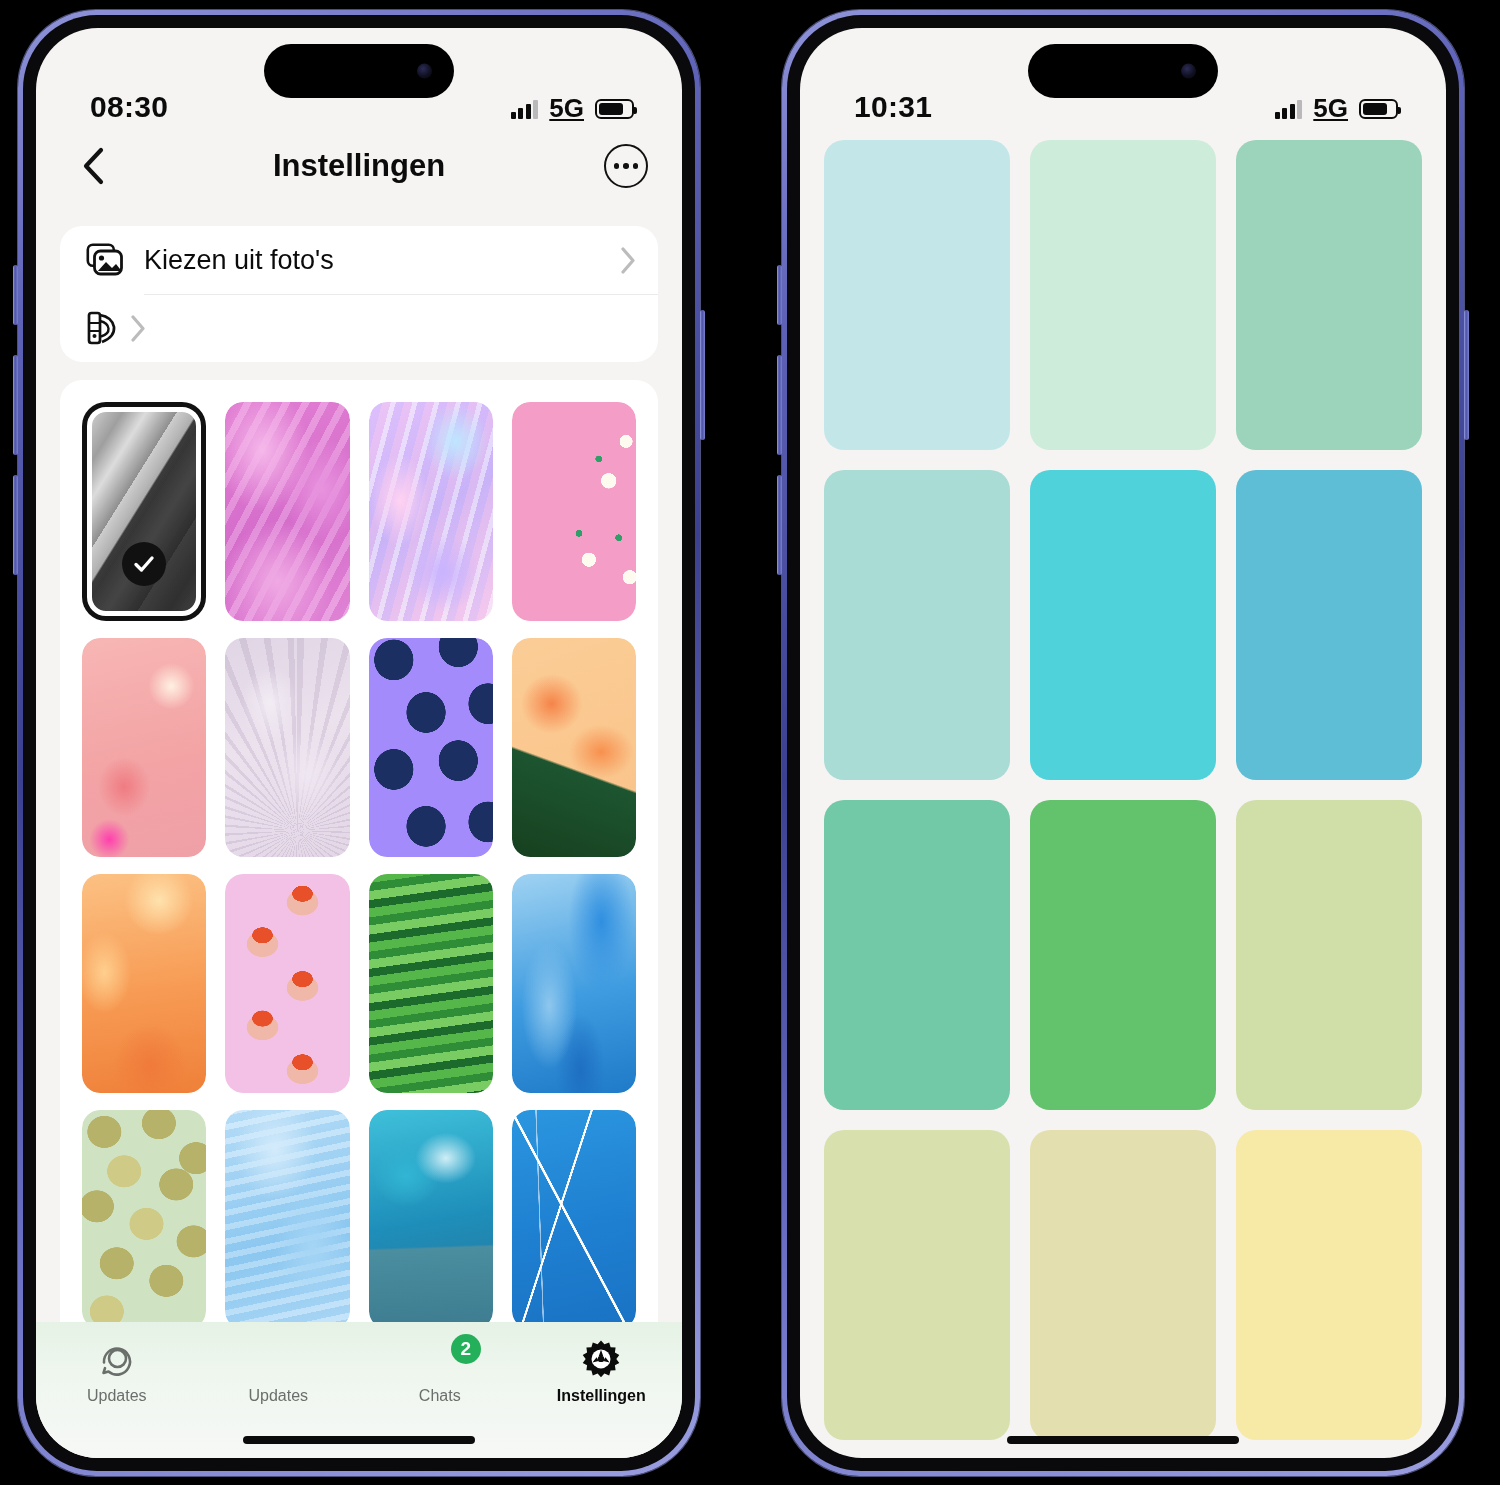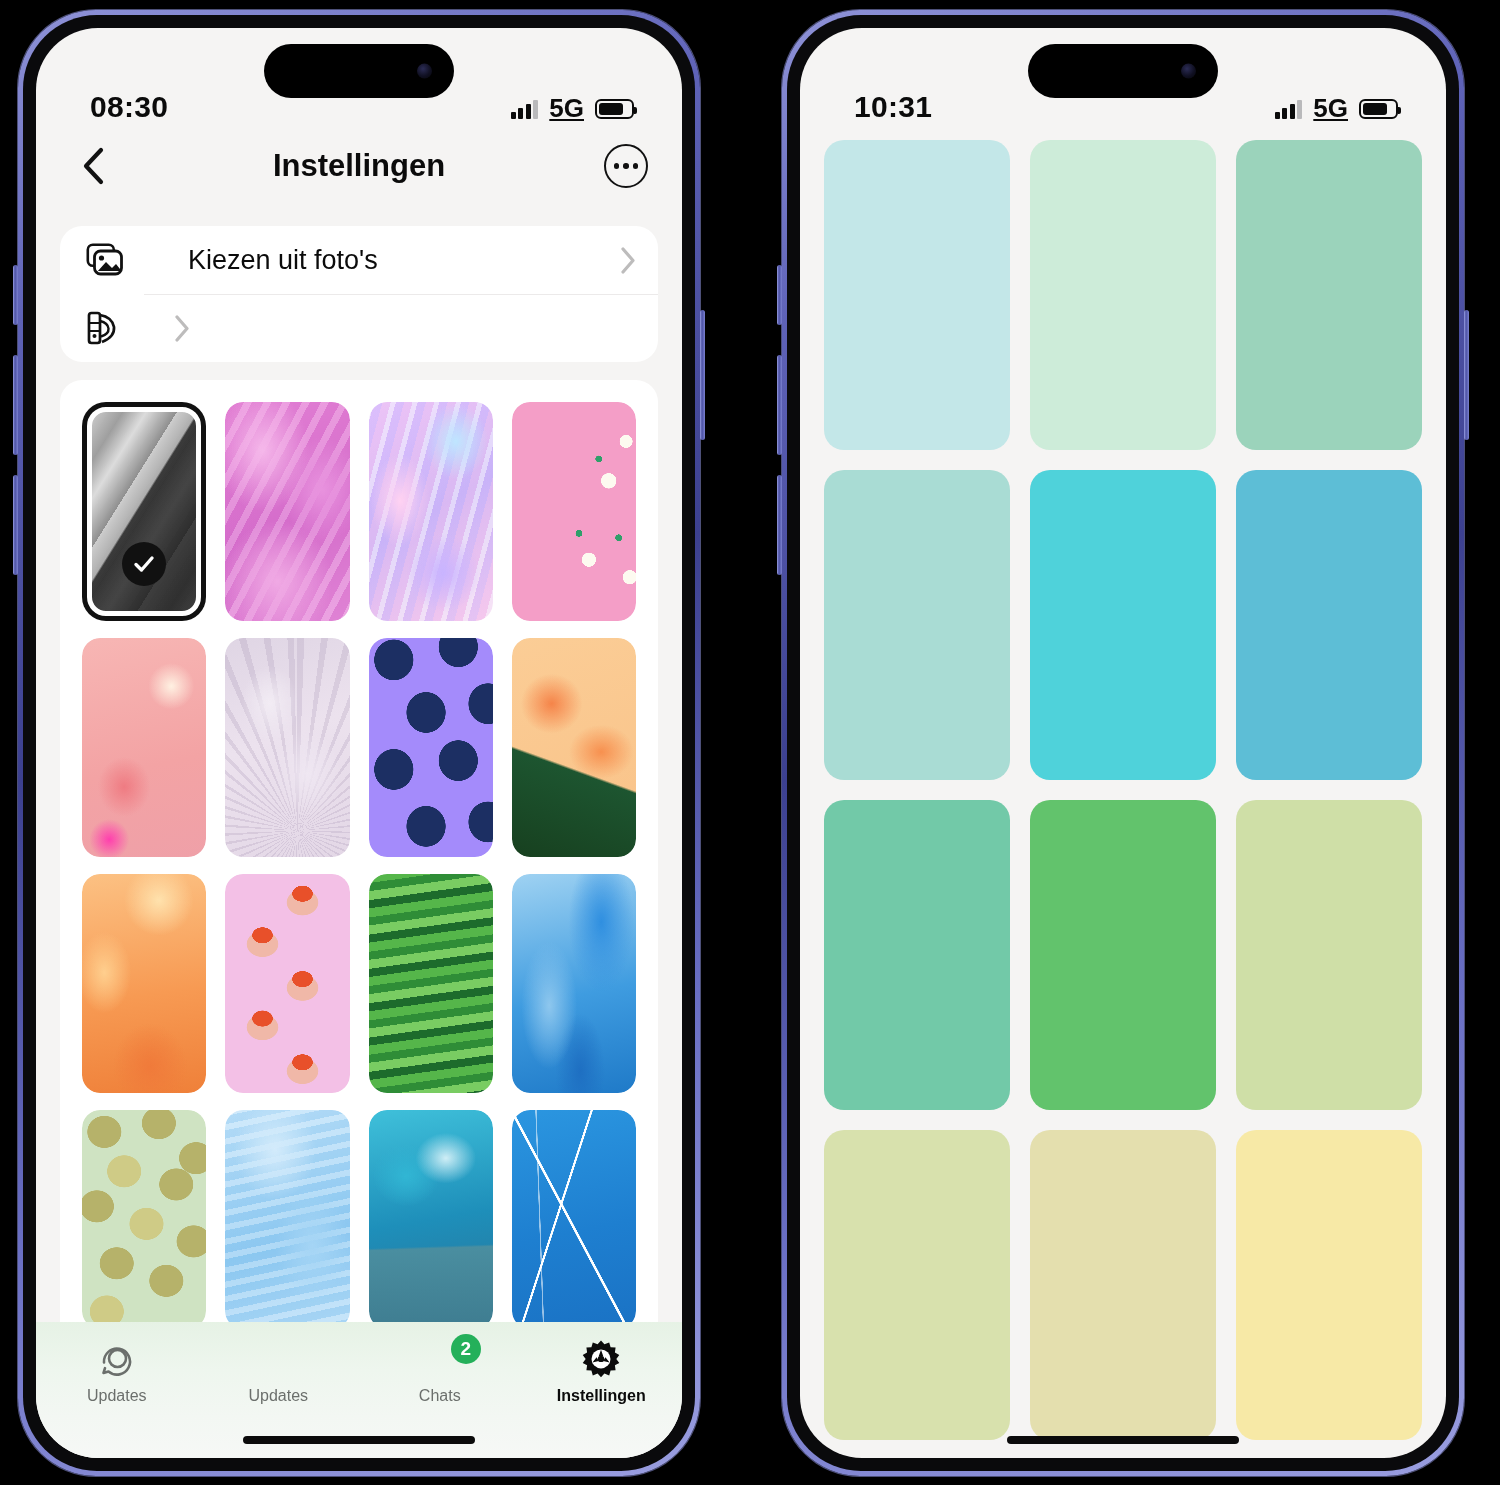--- a/index.html
+++ b/index.html
@@ -90,21 +90,20 @@
   }
   .nav-more span { width: 5.5px; height: 5.5px; border-radius: 50%; background: #111; display:block; }
 
   
   .opt-card {
     margin: 18px 24px 0 24px; background: #fff; border-radius: 22px; overflow: hidden;
   }
   .opt-row {
     display: flex; align-items: center; height: 68px; padding: 0 22px 0 26px; cursor: pointer;
     position: relative;
-    gap: 44px;
   }
   .opt-row + .opt-row:before {
     content:""; position:absolute; left: 84px; right: 0; top: 0; height: 1px; background: #eceaea;
   }
   .opt-icon { width: 44px; display:flex; align-items:center; justify-content:flex-start; }
   .opt-label { font-size: 27px; color: #0b0b0b; margin-left: 14px; flex: 1; }
   .chev { color: #b9b8b8; }
 
   
   .grid-card {

